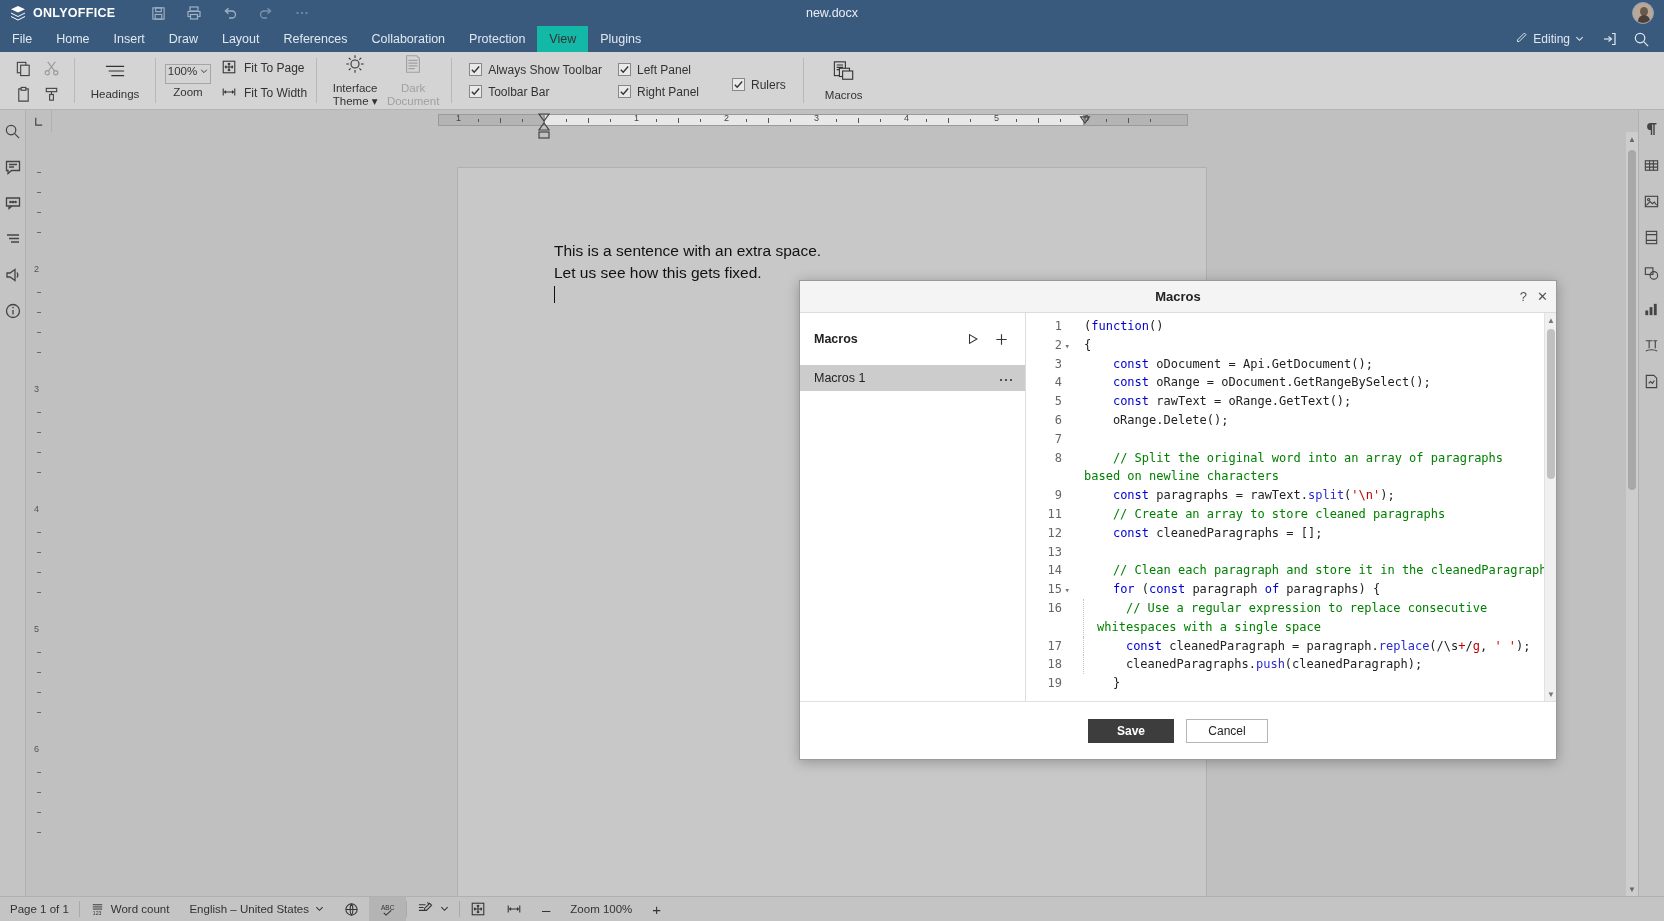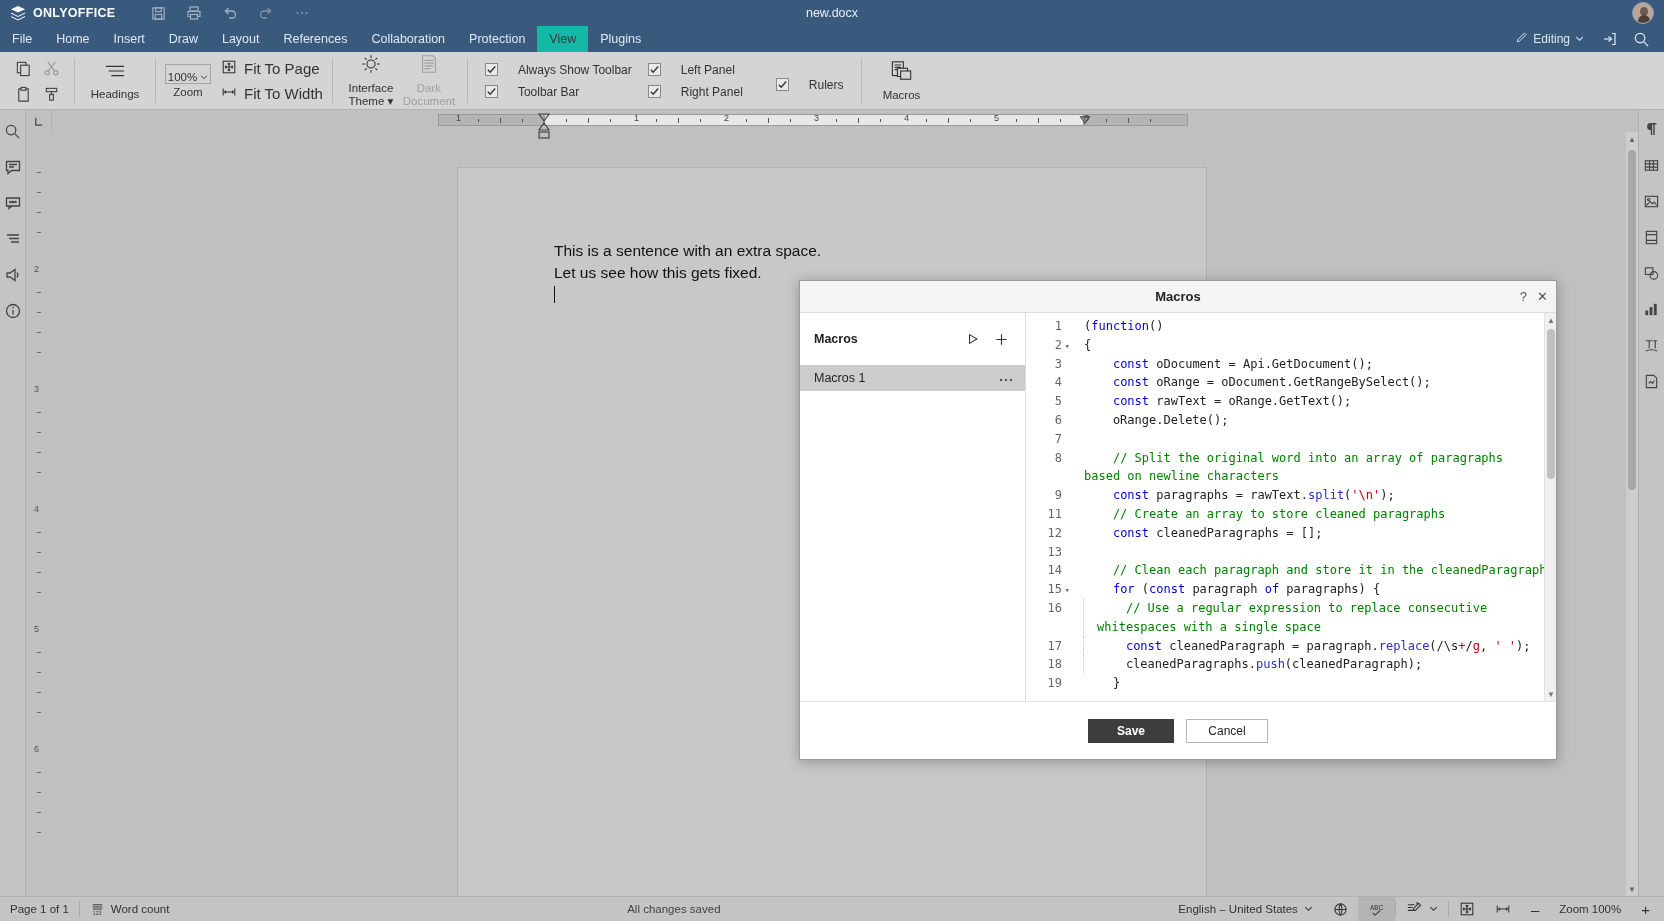--- a/index.html
+++ b/index.html
@@ -84,31 +84,31 @@
   .btn-big {
     width: 62px; display: flex; flex-direction: column; align-items: center;
     justify-content: center; gap: 3px; cursor: pointer; color: #333;
   }
   .btn-big .lbl { font-size: 11.5px; text-align: center; line-height: 1.1; }
   .btn-big.disabled { color: #a0a0a0; }
 
   .zoom-group { display: flex; flex-direction: column; align-items: center; justify-content: center; gap: 2px; }
   .zoom-combo {
     width: 46px; height: 20px; border: 1px solid #a5a5a5; background: #d4d4d4;
-    display: flex; align-items: flex-end; justify-content: center; gap: 3px;
+    display: flex; align-items: flex-start; justify-content: center; gap: 3px;
     font-size: 11.5px; color: #333; cursor: pointer;
   }
   .zoom-lbl { font-size: 11.5px; color: #333; }
 
   .fit-group { display: flex; flex-direction: column; justify-content: center; gap: 6px; }
-  .fit-row { display: flex; align-items: center; gap: 7px; cursor: pointer; color: #333; font-size: 15px; }
+  .fit-row { display: flex; align-items: center; gap: 7px; cursor: pointer; color: #333; font-size: 12px; }
 
   .chk-cols { display: flex; align-items: center; gap: 0px; }
   .chk-col { display: flex; flex-direction: column; justify-content: center; gap: 8px; padding: 0 8px; }
-  .chk-row { display: flex; align-items: center; gap: 20px; font-size: 12px; color: #333; cursor: pointer; white-space: nowrap; }
+  .chk-row { display: flex; align-items: center; gap: 6px; font-size: 12px; color: #333; cursor: pointer; white-space: nowrap; }
   .chk-box {
     width: 13px; height: 13px; border: 1px solid #888; background: #e9e9e9;
     display: flex; align-items: center; justify-content: center; flex: 0 0 auto;
   }
   .chk-box svg { display: block; }
 
   
   .main { display: flex; height: calc(921px - 26px - 26px - 58px - 25px); }
 
   .lsidebar {
@@ -792,21 +792,20 @@
   <div class="sb-sep"></div>
   <div class="sb-item">
     <span>
       <svg width="15" height="15" viewBox="0 0 16 16" fill="none" stroke="currentColor" stroke-width="1">
         <path d="M3 4h10M3 6.3h10M3 8.6h10"></path>
           <text x="3" y="14.4" font-size="5.5" fill="currentColor" stroke="none" font-family="Liberation Sans, sans-serif">123</text>
       </svg>
     </span>
     <span>Word count</span>
   </div>
-  <div class="sb-center">All changes saved</div>
   <div class="sb-right">
     <div class="sb-item">
       <span>English – United States</span>
       <span>
         <svg width="9" height="9" viewBox="0 0 10 10" fill="none" stroke="currentColor" stroke-width="1.2">
             <path d="M1.5 3.5 5 7 8.5 3.5"></path>
           </svg>
       </span>
     </div>
     <div class="sb-item">

